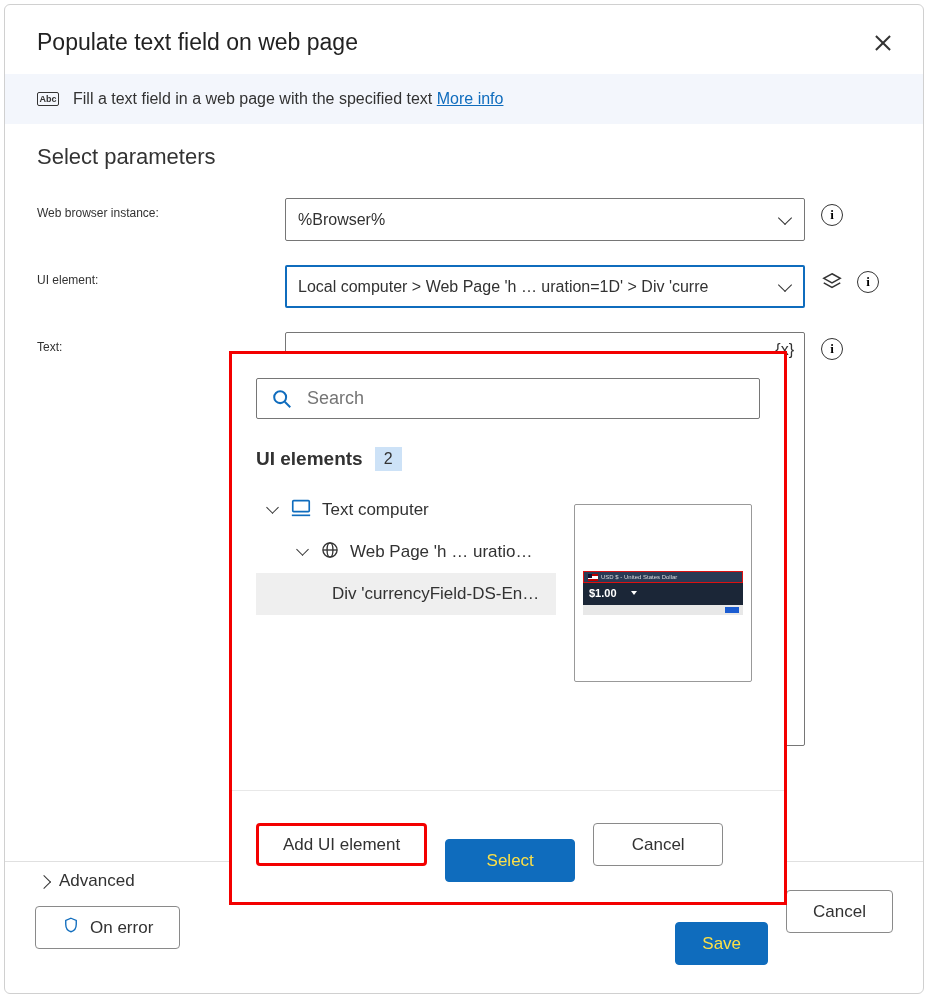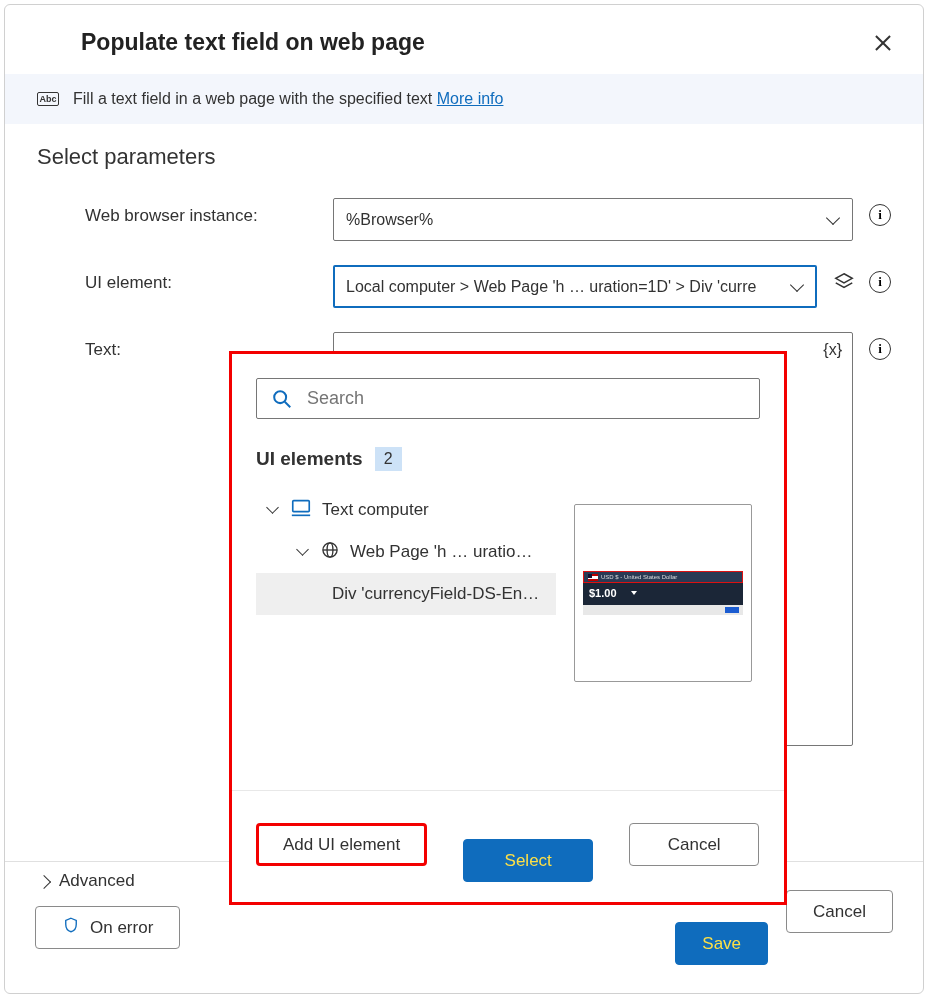--- a/index.html
+++ b/index.html
@@ -22,23 +22,22 @@
       flex-direction: column;
     }
     .dlg-header {
       padding: 24px 30px 18px 32px;
       display: flex;
       align-items: center;
       justify-content: space-between;
     }
     .dlg-title {
       font-size: 23px;
-      font-weight: 700;
+      font-weight: 400;
       color: #222;
-      margin-left: 44px;
     }
     .close-x {
       width: 20px; height: 20px;
       cursor: pointer;
       position: relative;
     }
     .close-x::before, .close-x::after {
       content: "";
       position: absolute;
       left: 9px; top: 0;
@@ -81,24 +80,23 @@
       color: #333;
       margin-bottom: 28px;
     }
     .param-row {
       display: flex;
       align-items: flex-start;
       margin-bottom: 24px;
     }
     .param-label {
       width: 248px;
-      font-size: 17px;
+      font-size: 12px;
       color: #323232;
       padding-top: 8px;
-      margin-left: 48px;
     }
     .param-field {
       flex: 1;
       max-width: 520px;
     }
     .param-trailing {
       display: flex;
       align-items: center;
       gap: 14px;
       margin-left: 16px;
@@ -318,21 +316,21 @@
     }
     .preview-foot-chip {
       width: 14px; height: 6px;
       background: #1b5cd1;
     }
 
     .picker-footer {
       border-top: 1px solid #e8e8e8;
       padding: 16px 24px 20px 24px;
       display: flex;
-      gap: 36px;
+      gap: 18px;
       align-items: center;
     }
     .btn {
       height: 43px;
       padding: 0 26px;
       border-radius: 4px;
       font-size: 17px;
       display: flex;
       align-items: center;
       justify-content: center;

